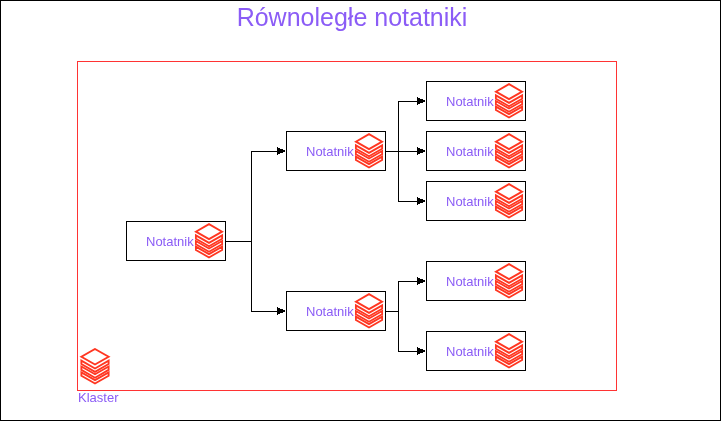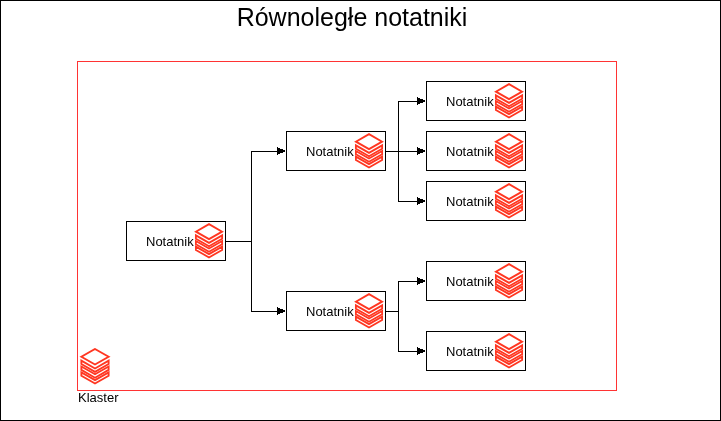--- a/index.html
+++ b/index.html
@@ -1,20 +1,20 @@
 <!DOCTYPE html>
 <html><head>
 <meta charset="utf-8">
 <style>
   html,body{margin:0;padding:0;background:#fff;}
   .canvas{
     position:relative;width:721px;height:421px;
     border:1px solid #000;box-sizing:border-box;
     background:#fff;overflow:hidden;
-    font-family:"Liberation Sans",sans-serif;color:#000000;text-decoration:underline;
+    font-family:"Liberation Sans",sans-serif;color:#8b5cf6;text-decoration:underline;
   }
   .page-title{
     position:absolute;top:2px;left:0;width:702px;
     text-align:center;font-size:25px;line-height:28px;
   }
   .cluster{
     position:absolute;left:76px;top:60px;width:540px;height:330px;
     border:1px solid #FF3333;box-sizing:border-box;
   }
   .edges{position:absolute;left:0;top:0;width:721px;height:421px;pointer-events:none;}

